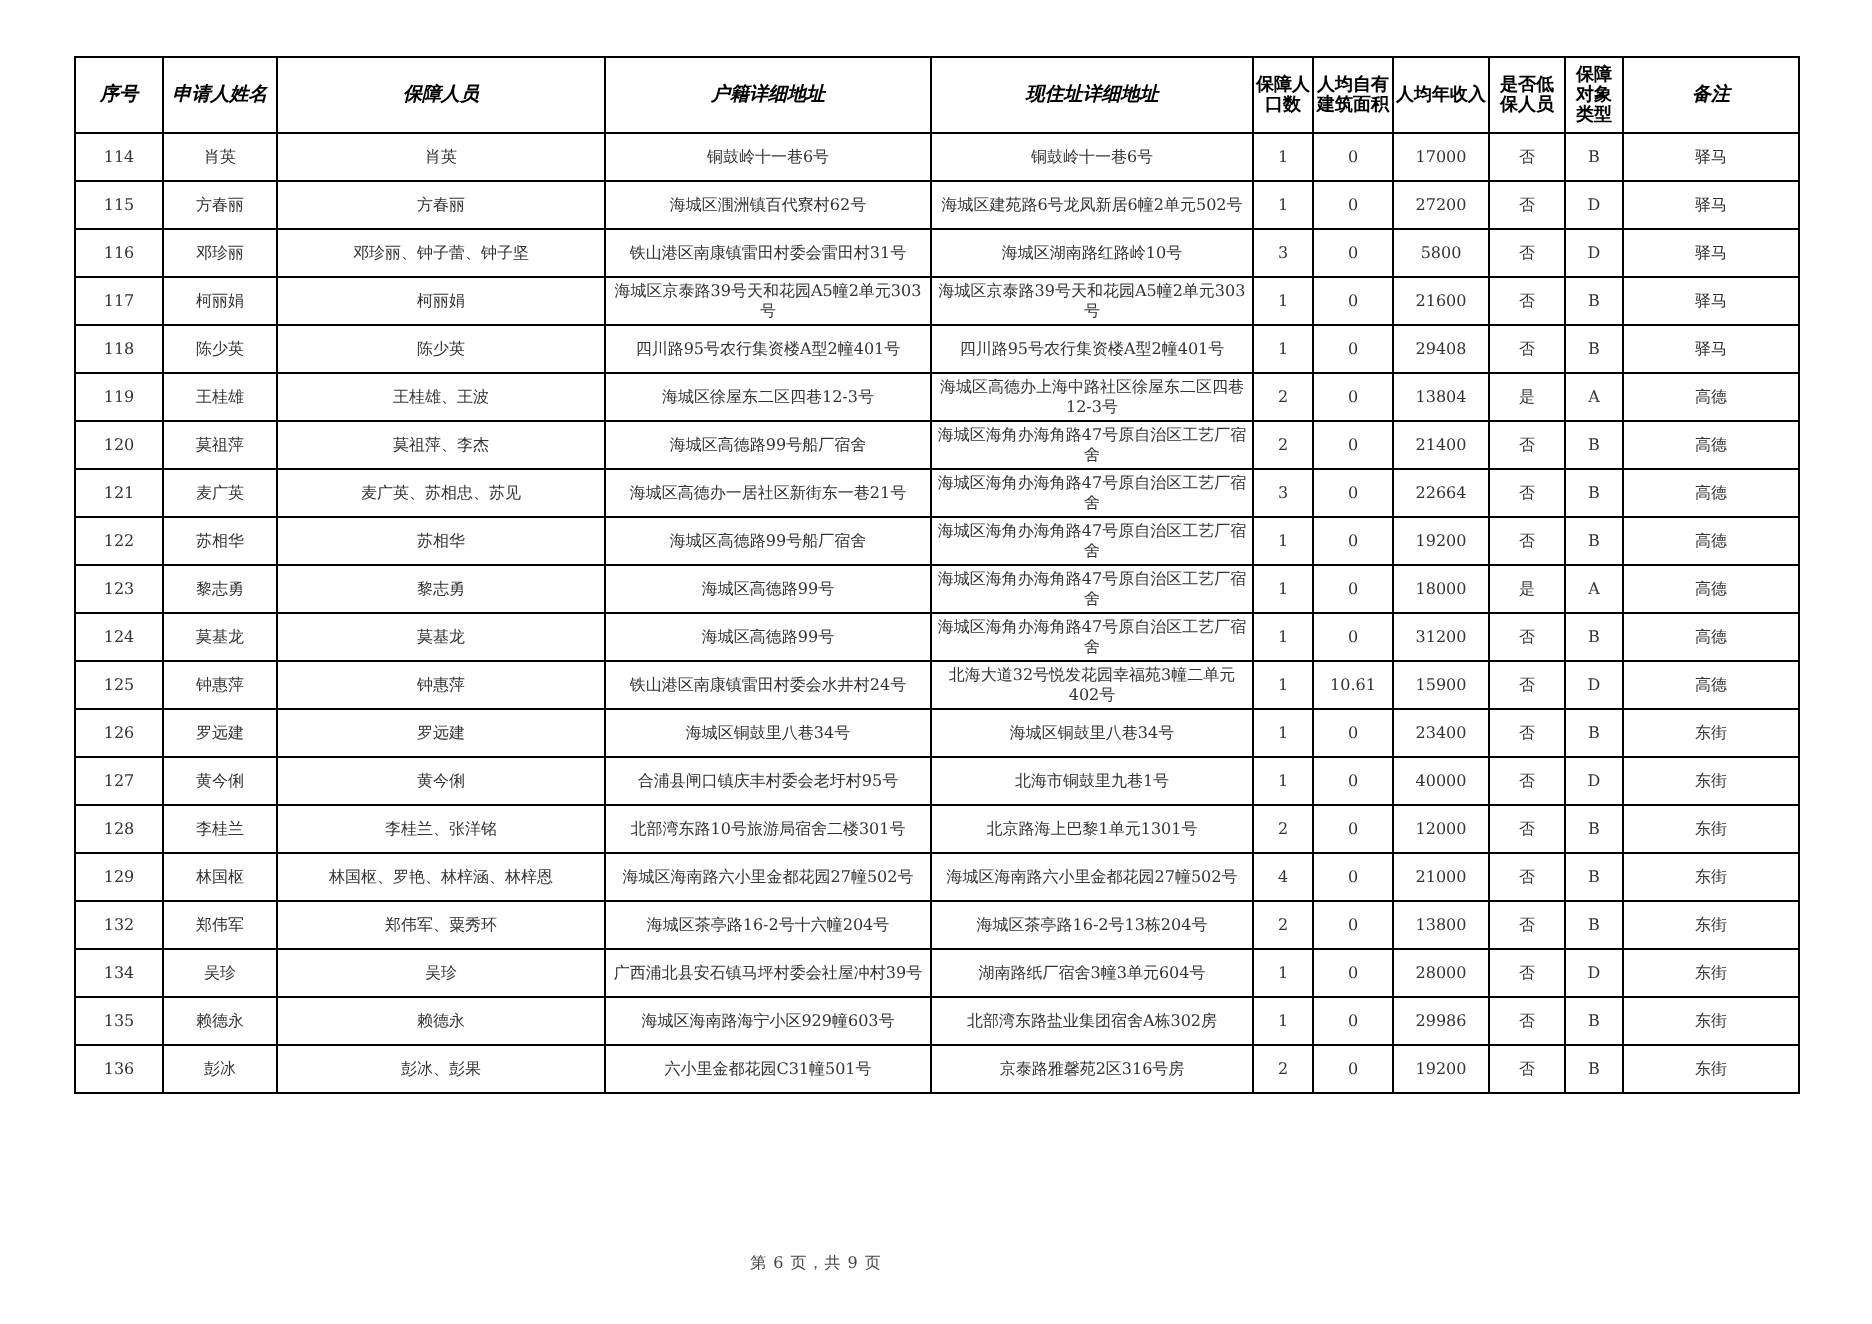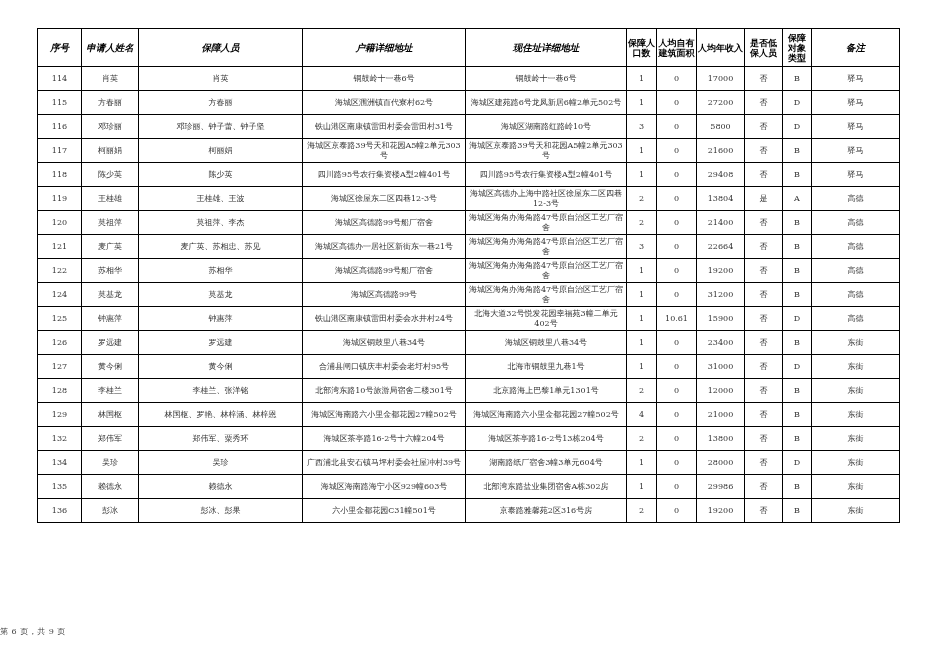--- a/index.html
+++ b/index.html
@@ -7,21 +7,21 @@
          font-family:"DejaVu Serif","Liberation Serif",serif; color:#1a1a1a; }
   table { position:absolute; left:37px; top:28px; border-collapse:collapse;
           table-layout:fixed; width:862px; }
   th, td { border:1px solid #000; text-align:center; vertical-align:middle;
            padding:0 1px; overflow:hidden; }
   th { height:37px; font-family:"DejaVu Sans","Liberation Sans",sans-serif;
        font-weight:bold; font-size:9px; line-height:10px; color:#000; }
   th.big { font-size:9.5px;font-style:italic; }
   td { height:23px; font-size:8px; line-height:9.5px; color:#333; font-weight:normal; }
   tr { }
-  .footer { position:absolute; top:626px; left:0; width:816px; 
+  .footer { position:absolute; top:626px; left:0; width:816px; text-align:center;
             font-size:8px; color:#444; letter-spacing:0.5px; }
 </style>
 </head>
 <body>
 
 <table>
   <colgroup>
     <col style="width:44px">
       <col style="width:57px">
       <col style="width:164px">
@@ -161,20 +161,33 @@
         <td>海城区高德路99号船厂宿舍</td>
         <td>海城区海角办海角路47号原自治区工艺厂宿舍</td>
         <td>1</td>
         <td>0</td>
         <td>19200</td>
         <td>否</td>
         <td>B</td>
         <td>高德</td>
       </tr>
       <tr>
+        <td>123</td>
+        <td>黎志勇</td>
+        <td>黎志勇</td>
+        <td>海城区高德路99号</td>
+        <td>海城区海角办海角路47号原自治区工艺厂宿舍</td>
+        <td>1</td>
+        <td>0</td>
+        <td>18000</td>
+        <td>是</td>
+        <td>A</td>
+        <td>高德</td>
+      </tr>
+      <tr>
         <td>124</td>
         <td>莫基龙</td>
         <td>莫基龙</td>
         <td>海城区高德路99号</td>
         <td>海城区海角办海角路47号原自治区工艺厂宿舍</td>
         <td>1</td>
         <td>0</td>
         <td>31200</td>
         <td>否</td>
         <td>B</td>
@@ -207,21 +220,21 @@
         <td>东街</td>
       </tr>
       <tr>
         <td>127</td>
         <td>黄今俐</td>
         <td>黄今俐</td>
         <td>合浦县闸口镇庆丰村委会老圩村95号</td>
         <td>北海市铜鼓里九巷1号</td>
         <td>1</td>
         <td>0</td>
-        <td>31000</td>
+        <td>40000</td>
         <td>否</td>
         <td>D</td>
         <td>东街</td>
       </tr>
       <tr>
         <td>128</td>
         <td>李桂兰</td>
         <td>李桂兰、张洋铭</td>
         <td>北部湾东路10号旅游局宿舍二楼301号</td>
         <td>北京路海上巴黎1单元1301号</td>

